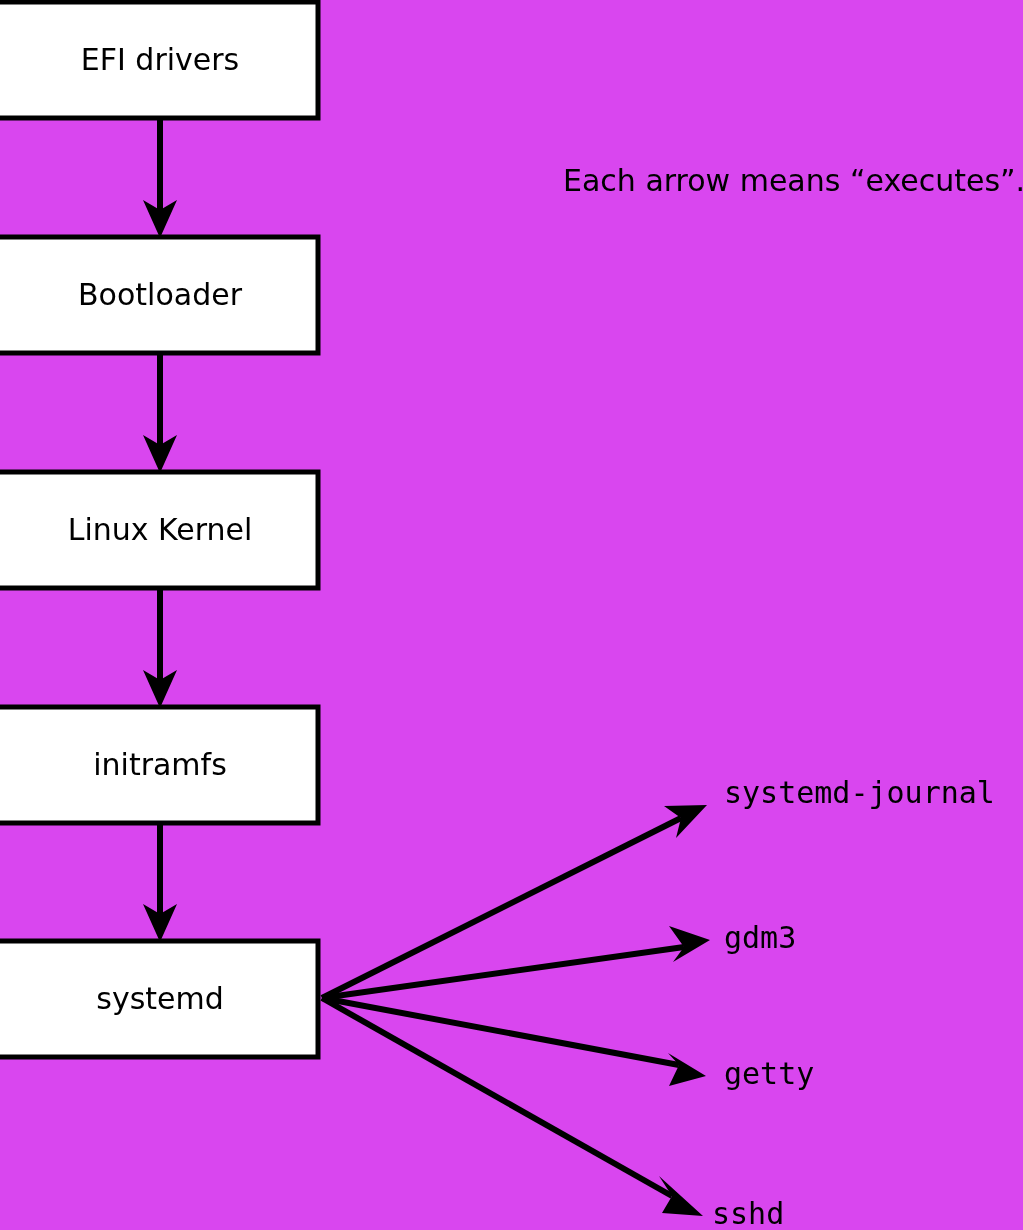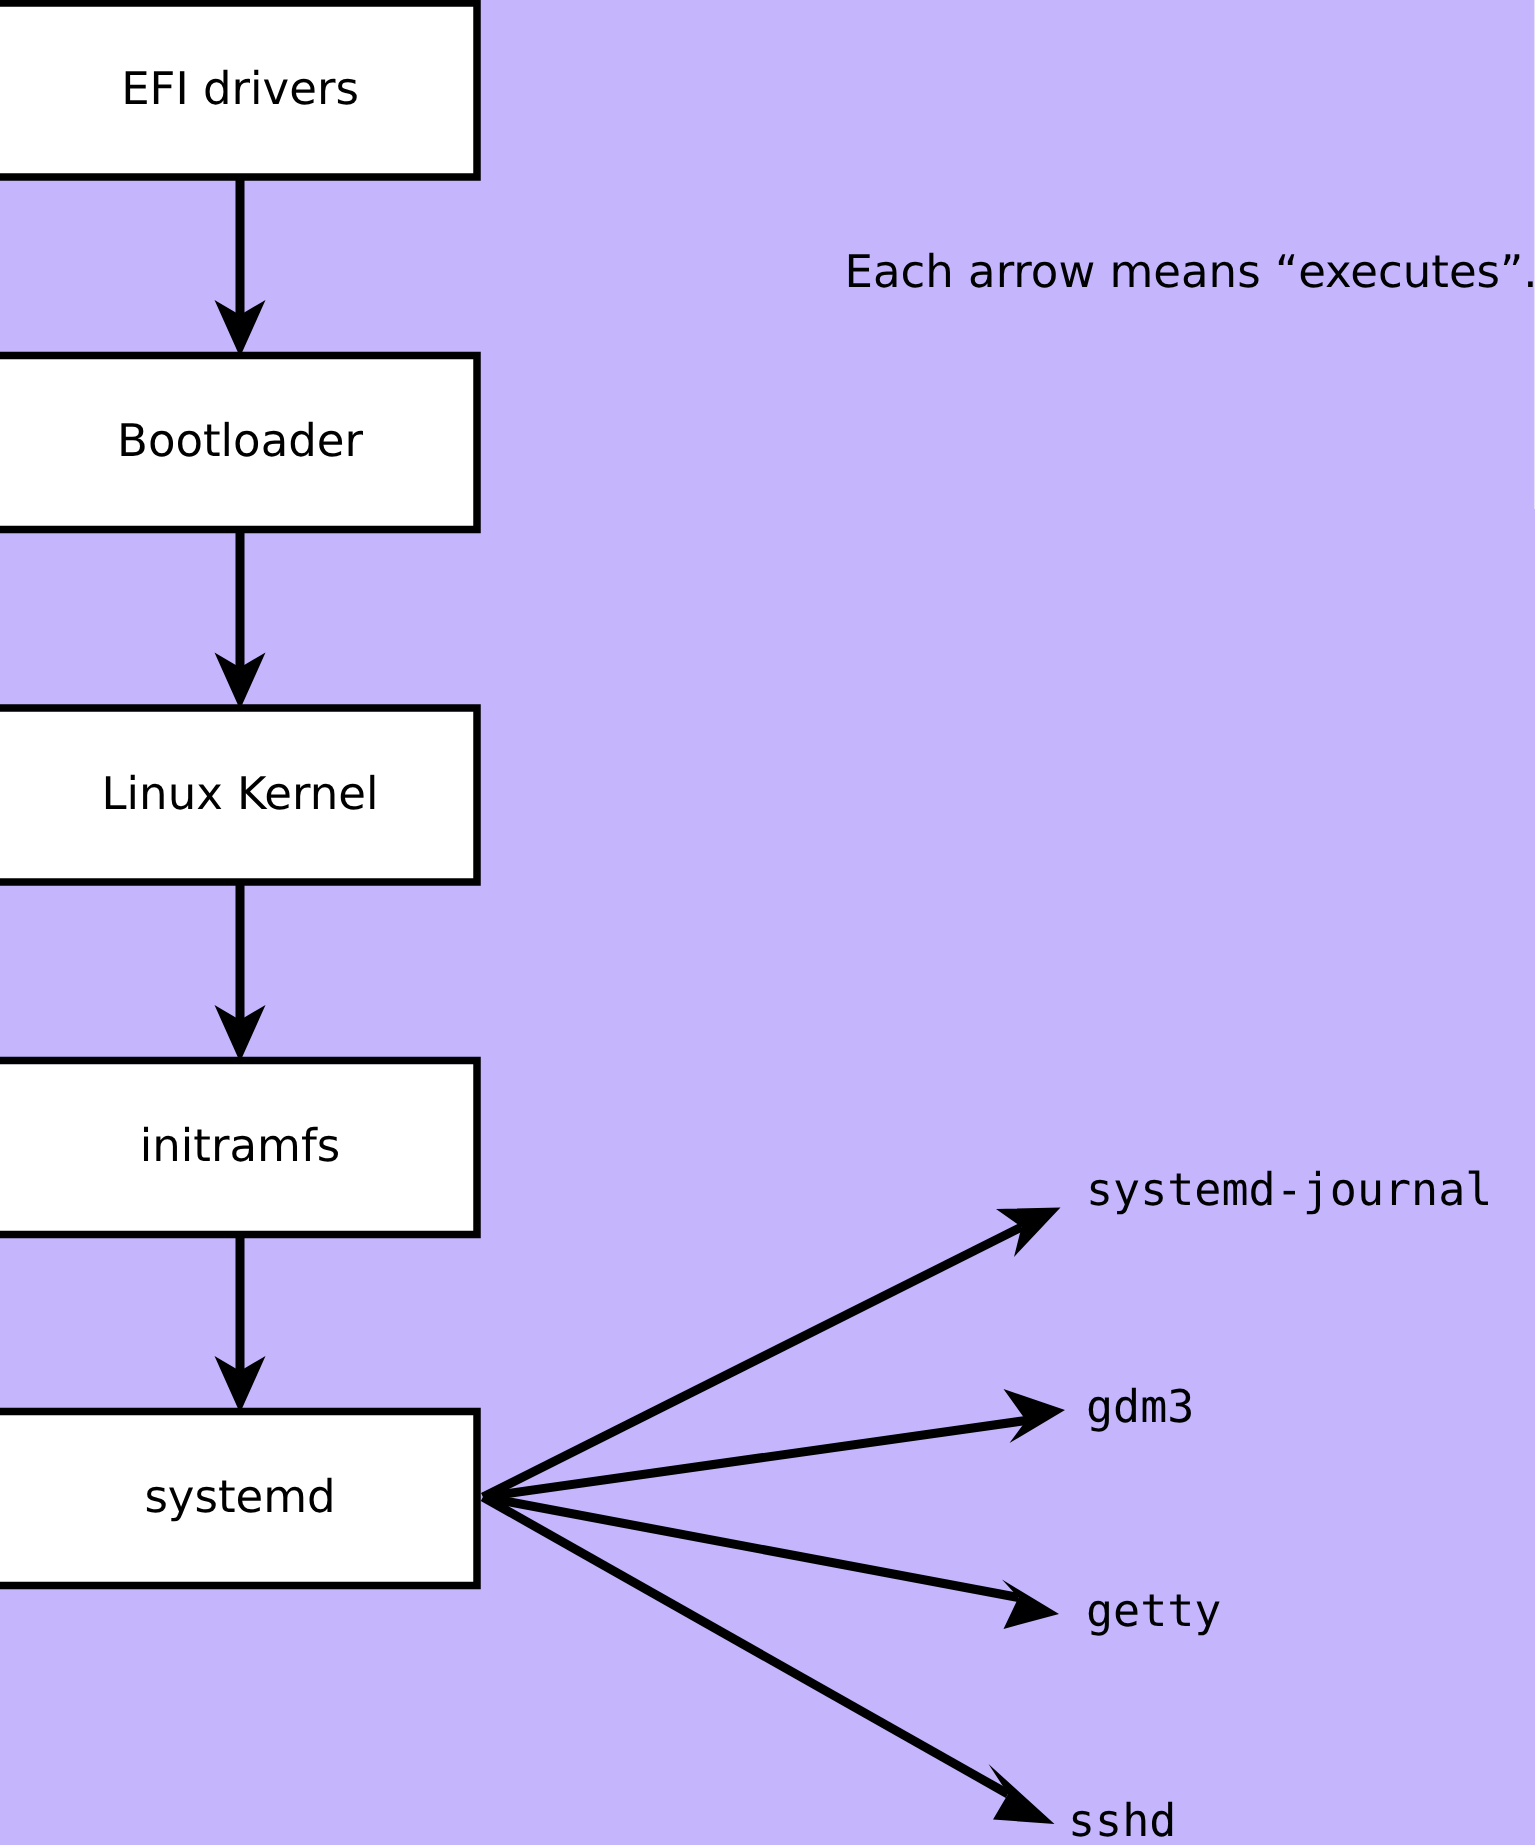--- a/index.html
+++ b/index.html
@@ -8,21 +8,21 @@
     padding: 0;
     background: #ffffff;
   }
   body {
     font-family: "DejaVu Sans", sans-serif;
   }
   #diagram-root {
     position: relative;
     width: 1023px;
     height: 1230px;
-    background: #c4b5fd;
+    background: #d946ef;
     overflow: hidden;
   }
   #diagram-svg {
     position: absolute;
     left: 0;
     top: 0;
     width: 1023px;
     height: 1230px;
     display: block;
   }

